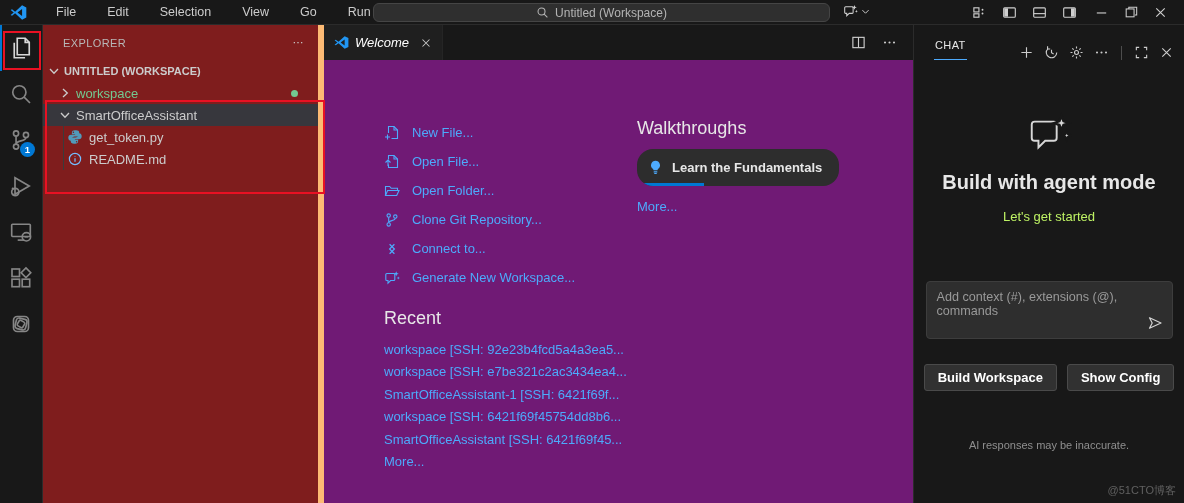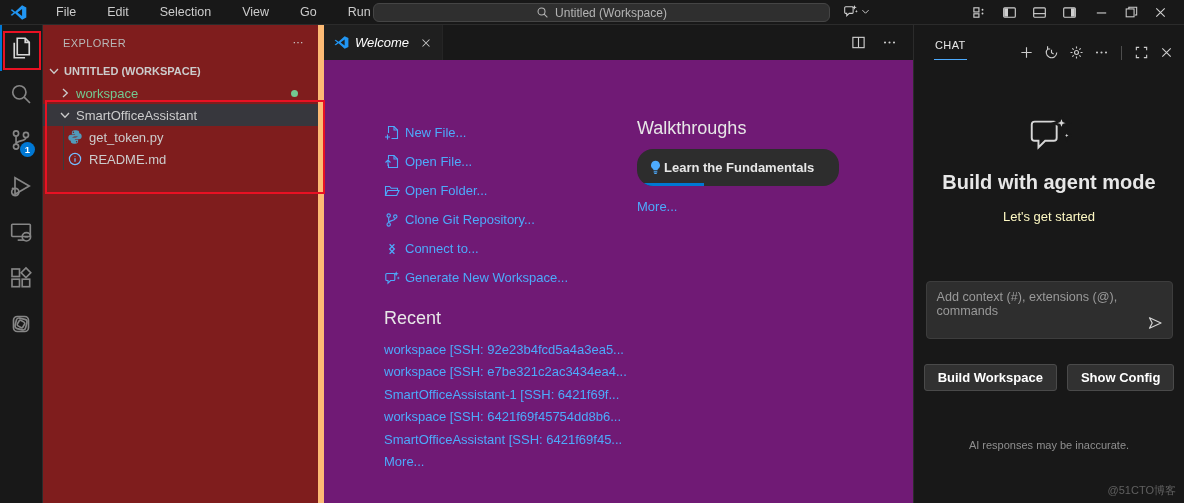--- a/index.html
+++ b/index.html
@@ -60,42 +60,42 @@
   .tabbar { height:35px; background:#181818; display:flex; align-items:stretch; }
   .tab { background:#1f1f1f; display:flex; align-items:center; gap:6px; padding:0 9px 0 10px;
     font-size:13px; color:#ffffff; border-right:1px solid #252525; }
   .tab-label { font-style:italic; }
   .tab .close { color:#c5c5c5; margin-left:4px; }
   .editor-actions { margin-left:auto; display:flex; align-items:center; gap:16px; padding-right:16px; color:#d0d0d0; }
 
   .welcome { flex:1; padding:58px 0 0 60px; display:flex; }
   .col-left { width:253px; flex:0 0 253px; }
   .wk-h { font-size:18px; font-weight:400; color:#e7e7e7; margin-bottom:10px; }
-  .start-item { display:flex; align-items:center; gap:5px; height:29px; color:#4daafc; cursor:pointer; white-space:nowrap; }
+  .start-item { display:flex; align-items:center; gap:12px; height:29px; color:#4daafc; cursor:pointer; white-space:nowrap; }
   .recent-h { margin-top:16px; }
   .recent-item { display:block; height:22.4px; line-height:22.4px; color:#4daafc; cursor:pointer; white-space:nowrap; }
   .col-right { width:220px; }
   .walk-card { width:202px; height:37px; background:#2d2d2d; border-radius:16px; margin-top:6px;
-    display:flex; align-items:center; gap:0; padding:0 10px; position:relative; overflow:hidden; }
+    display:flex; align-items:center; gap:8px; padding:0 10px; position:relative; overflow:hidden; }
   .walk-label { font-size:13px; font-weight:700; color:#e7e7e7; }
   .walk-progress { position:absolute; left:0; bottom:0; height:3px; background:#0078d4; }
   .more-link { display:inline-block; margin-top:13px; color:#4daafc; cursor:pointer; }
 
   
   .auxbar { width:271px; background:#181818; border-left:1px solid #2b2b2b;
     display:flex; flex-direction:column; position:relative; }
   .chat-header { height:35px; display:flex; align-items:flex-end; padding:0 10px 0 20px; }
   .chat-title { font-size:11px; color:#e7e7e7; letter-spacing:.4px; padding:10px 1px 8px;
     border-bottom:1px solid #4daafc; }
   .chat-actions { margin-left:auto; display:flex; align-items:center; gap:10px; color:#cccccc; }
   .v-div { width:1px; height:14px; background:#4d4d4d; margin:0 2px; }
   .chat-body { flex:1; display:flex; flex-direction:column; align-items:center; }
   .chat-big-icon { margin-top:52px; color:#d7d7d7; }
   .chat-empty-title { margin-top:13px; font-size:20px; font-weight:700; color:#e7e7e7; }
-  .chat-empty-sub { margin-top:15px; font-size:13px; color:#fef9c3; }
+  .chat-empty-sub { margin-top:15px; font-size:13px; color:#bef264; }
   .chat-input { margin-top:57px; width:247px; height:58px; background:#2e2e2e;
     border:1px solid #3d3d3d; border-radius:4px; position:relative; }
   .chat-placeholder { position:absolute; left:10px; top:8px; font-size:12.6px; color:#999999; }
   .chat-send { position:absolute; right:9px; bottom:7px; color:#d4d4d4; }
   .chat-btn-row { margin-top:25px; display:flex; gap:10px; }
   .chat-btn { background:#313131; border:1px solid #4a4a4a; border-radius:3px;
     padding:5px 13px; font-size:13px; font-weight:700; color:#ffffff; font-family:inherit; cursor:pointer; }
   .chat-disclaimer { margin-top:48px; font-size:11px; color:#8f8f8f; }
   .watermark { position:absolute; right:8px; bottom:5px; font-size:11px; color:#606060; }
 

